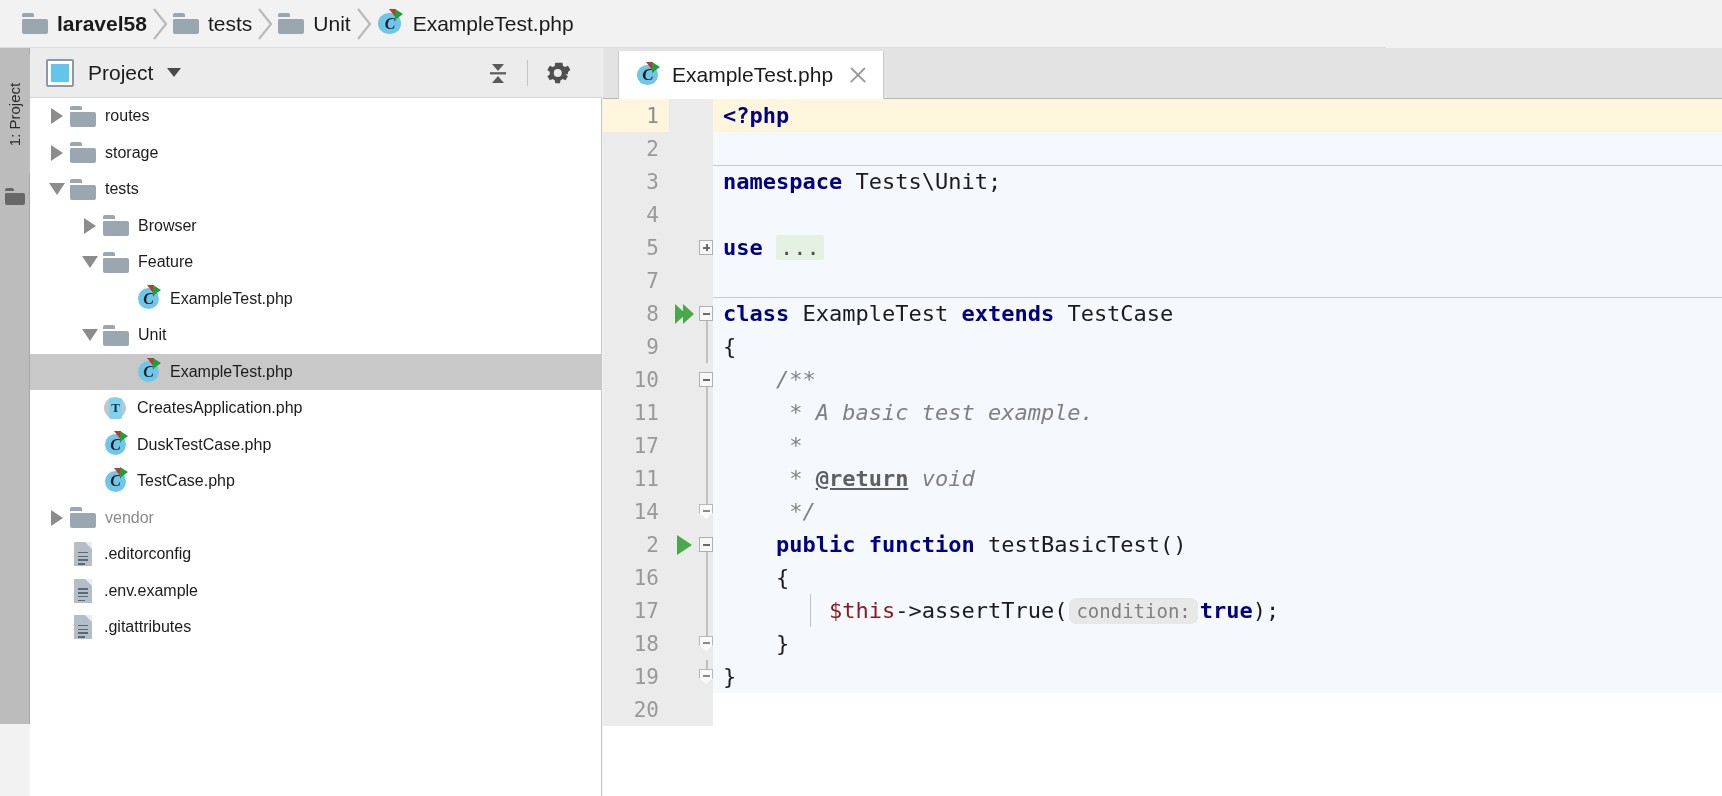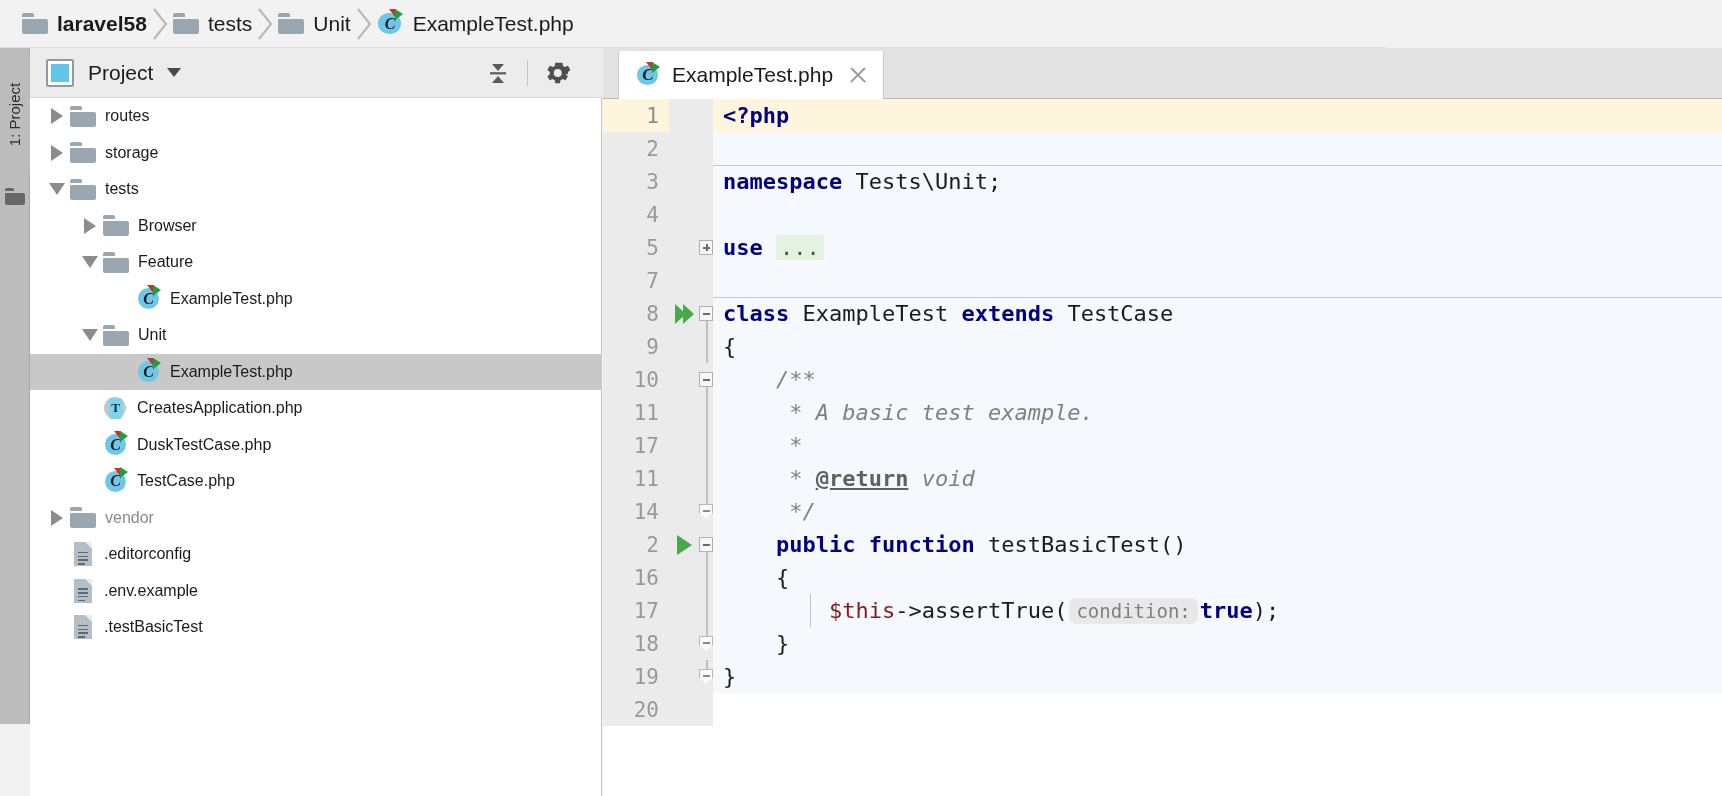--- a/index.html
+++ b/index.html
@@ -577,21 +577,21 @@
         <div style="flex: 0 0 auto; width: 14px;"></div>
         <div class="tree-arrow"></div>
         <div class="file-ico" style="width: 25px; height: 25px; flex: 0 0 auto; margin-right: 9px;">
           <span class="sheet"></span>
           <span class="fold"></span>
           <span class="ln" style="top:40%"></span>
           <span class="ln" style="top:55%"></span>
           <span class="ln" style="top:70%"></span>
           <span class="ln" style="top:85%;width:28%"></span>
         </div>
-        <span class="tree-label">.testBasicTest</span>
+        <span class="tree-label">.gitattributes</span>
       </div>
     </div>
 </div>
 
 <div id="editor-area">
   <div id="tab-bar">
     <div id="editor-tab">
       <div class="tab-icon php-ico">
         <span class="disc"></span>
         <span class="letter" style="font-size:17px">C</span>

